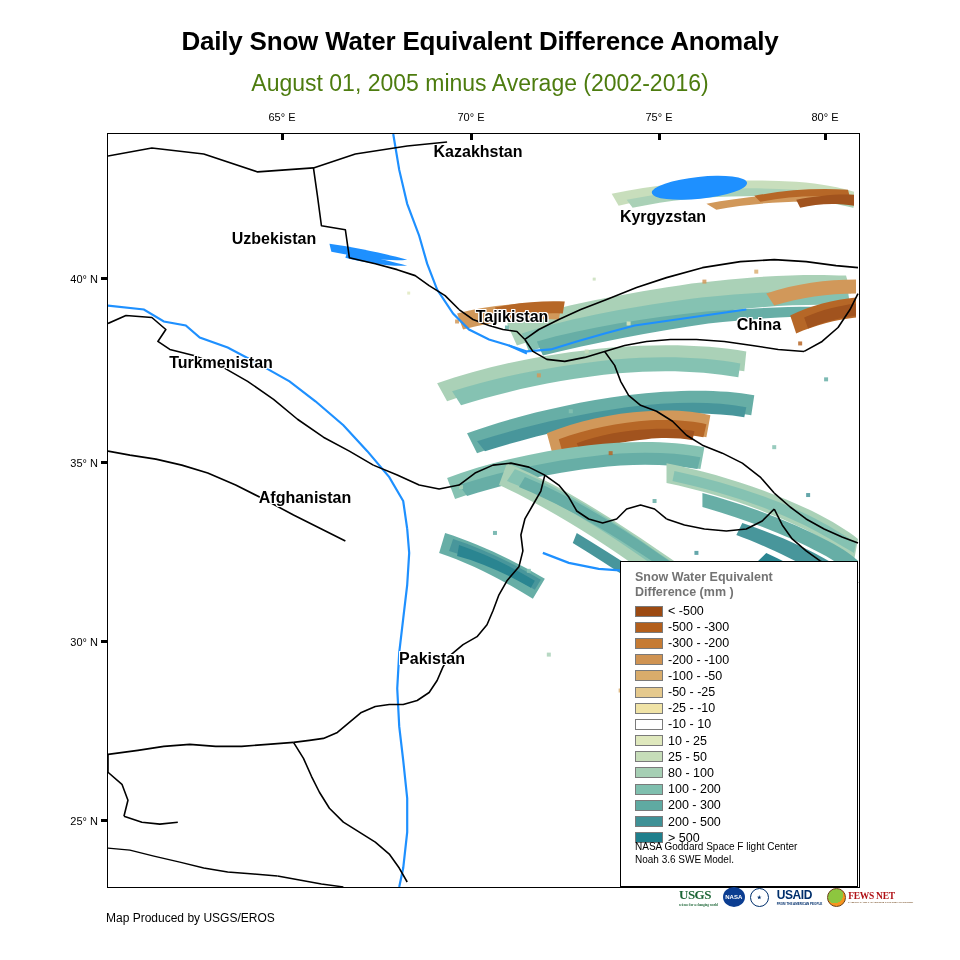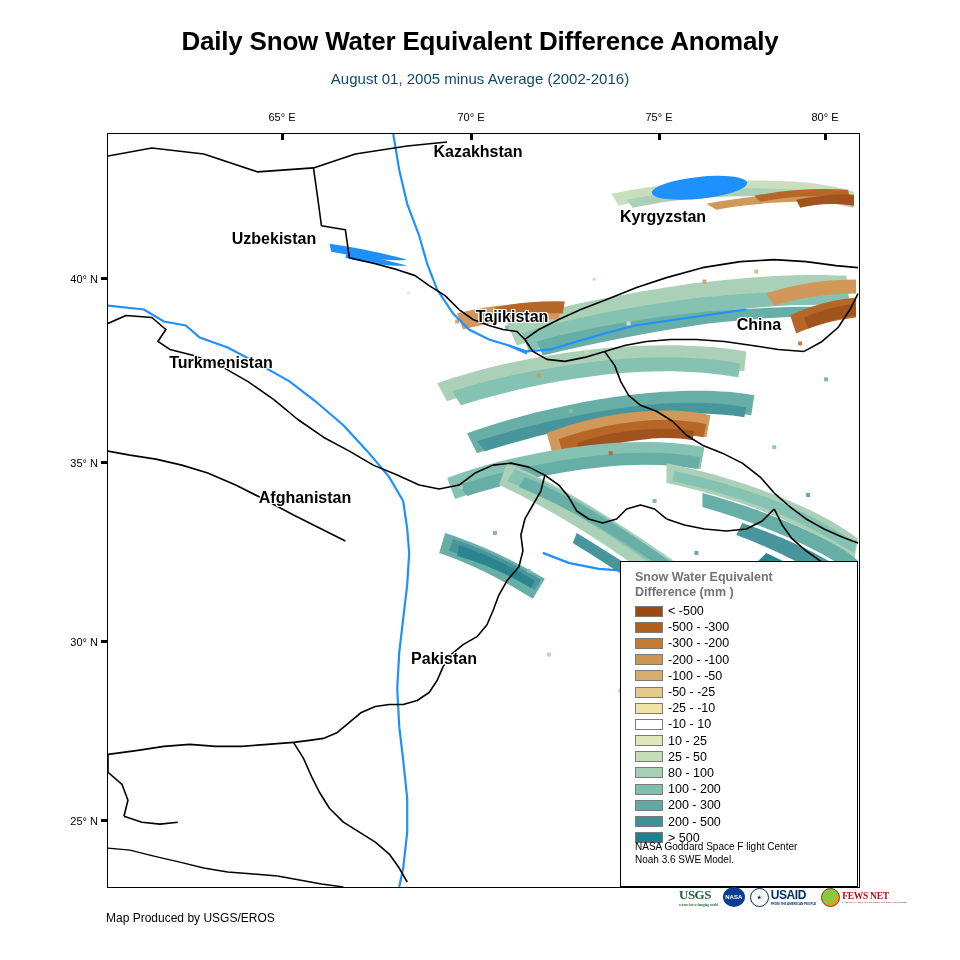--- a/index.html
+++ b/index.html
@@ -10,21 +10,21 @@
   }
   #page{position:absolute;left:0;top:0;width:960px;height:960px;border-radius:22px;}
 
   
   .title{
     position:absolute;left:0;top:26px;width:960px;text-align:center;
     font-size:26px;font-weight:bold;color:#000;letter-spacing:-0.2px;
   }
   .subtitle{
     position:absolute;left:0;top:70px;width:960px;text-align:center;
-    font-size:15px;font-weight:normal;color:#0c4a6e;
+    font-size:23px;font-weight:normal;color:#4d7c0f;
   }
 
   
   .map-frame{
     position:absolute;left:107px;top:133px;width:753px;height:755px;
     border:1.5px solid #000;box-sizing:border-box;background:#ffffff;
     overflow:hidden;
   }
   .map-canvas{position:absolute;left:0;top:0;width:100%;height:100%;}
 
@@ -72,21 +72,21 @@
   }
   .logos{position:absolute;left:679px;top:887px;height:26px;display:flex;
     gap:5px;}
   .logo{display:flex;align-items:center;height:20px;}
   .logo-usgs{font-size:13px;font-weight:bold;color:#1b6535;letter-spacing:-0.5px;
      font-family:"Liberation Serif",serif;}
   .logo-usgs .tag{display:block;font-size:3.2px;color:#1b6535;letter-spacing:0;}
   .logo-nasa{width:22px;height:20px;border-radius:50%;background:#0b3d91;
      color:#fff;font-size:6px;font-weight:bold;display:flex;align-items:center;
      justify-content:center;}
-  .logo-usaid{display:flex;align-items:center;gap:2px;}
+  .logo-usaid{display:flex;align-items:center;gap:8px;}
   .usaid-seal{width:17px;height:17px;border-radius:50%;background:#fff;
      border:1.5px solid #002f6c;display:flex;align-items:center;justify-content:center;
      font-size:5px;color:#002f6c;font-weight:bold;}
   .usaid-word{font-size:12px;font-weight:bold;color:#002f6c;letter-spacing:-0.4px;}
   .usaid-sub{display:block;font-size:3px;color:#002f6c;letter-spacing:0;}
   .logo-fews{display:flex;align-items:center;gap:2px;}
   .fews-globe{width:17px;height:17px;border-radius:50%;
      background:radial-gradient(circle at 40% 35%,#8dc63f 0 55%,#f7941e 56% 100%);
      border:1px solid #6b3f14;}
   .fews-word{font-size:9.5px;font-weight:bold;color:#b01116;letter-spacing:-0.3px;
@@ -323,21 +323,21 @@
   <div class="tick-y" style="top:819px;"></div>
   <div class="tick-y-label" style="top:821px;">25° N</div>
 
   <div class="country" style="left:478px;top:152px;">Kazakhstan</div>
   <div class="country" style="left:274px;top:239px;">Uzbekistan</div>
   <div class="country" style="left:663px;top:217px;">Kyrgyzstan</div>
   <div class="country" style="left:512px;top:317px;">Tajikistan</div>
   <div class="country" style="left:221px;top:363px;">Turkmenistan</div>
   <div class="country" style="left:759px;top:325px;">China</div>
   <div class="country" style="left:305px;top:498px;">Afghanistan</div>
-  <div class="country" style="left:444px;top:659px;">Pakistan</div>
+  <div class="country" style="left:432px;top:659px;">Pakistan</div>
 
   <div class="legend">
     <div class="legend-title">
       <div>Snow Water Equivalent</div>
       <div>Difference (mm )</div>
     </div>
 
     <div class="legend-items">
       <div class="legend-row">
         <span class="legend-swatch" style="background:#9c4a12;"></span>

